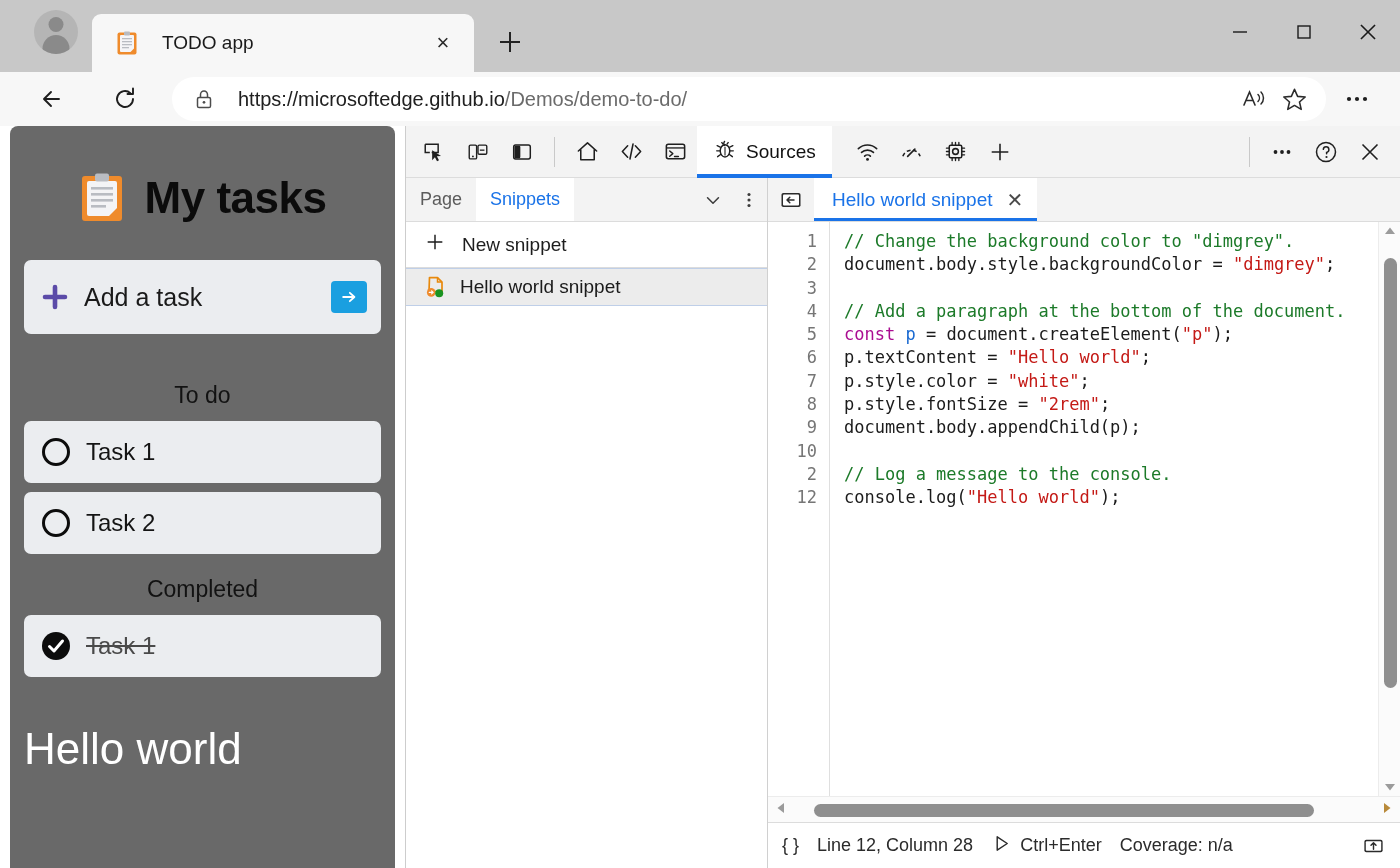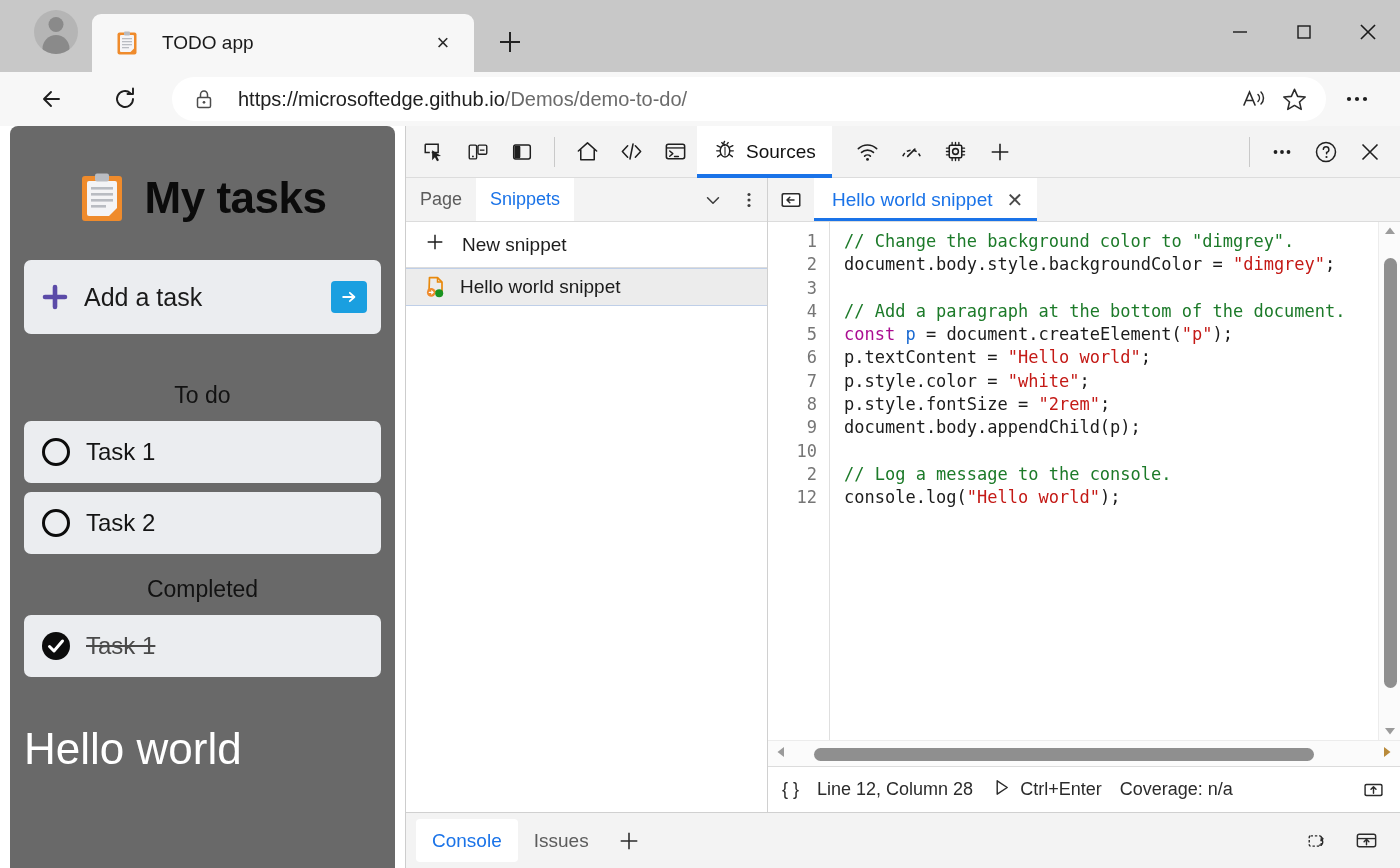--- a/index.html
+++ b/index.html
@@ -694,40 +694,16 @@
               <svg viewBox="0 0 26 26" width="25" height="25">
                 <rect x="3.5" y="7" width="19" height="13" rx="2" fill="#2b2b2b"></rect>
                 <rect x="5" y="8.5" width="16" height="10" rx="1" fill="#ffffff"></rect>
                 <path d="M13 17 V10.5 M10.4 12.8 L13 10.2 L15.6 12.8" stroke="#2b2b2b" stroke-width="1.5" fill="none" stroke-linecap="round" stroke-linejoin="round"></path>
               </svg>
             </span>
           </div>
         </div>
       </div>
 
-      <div class="drawer">
-        <div class="dw-tab active" style="margin-left:10px">Console</div>
-        <div class="dw-tab">Issues</div>
-        <div class="dw-plus">
-          <svg viewBox="0 0 26 26" width="24" height="24">
-              <path d="M13 4 V22 M4 13 H22" stroke="#2b2b2b" stroke-width="1.7"></path>
-            </svg>
-        </div>
-        <div class="dw-spacer"></div>
-        <div class="dw-icon">
-          <svg viewBox="0 0 26 26" width="24" height="24">
-            <rect x="3.5" y="7.5" width="13" height="11" rx="1.5" fill="none" stroke="#2b2b2b" stroke-width="1.5" stroke-dasharray="2.6 2"></rect>
-            <path d="M16.5 10.5 a4.5 4.5 0 0 1 0 7 h-2" fill="none" stroke="#2b2b2b" stroke-width="1.5" stroke-linecap="round"></path>
-            <path d="M16.4 8.6 L18.4 10.6 L16.4 12.6" fill="none" stroke="#2b2b2b" stroke-width="1.5" stroke-linecap="round" stroke-linejoin="round"></path>
-          </svg>
-        </div>
-        <div class="dw-icon" style="margin-right:10px">
-          <svg viewBox="0 0 26 26" width="25" height="25">
-            <rect x="3.5" y="6.5" width="19" height="13" rx="2" fill="none" stroke="#2b2b2b" stroke-width="1.5"></rect>
-            <path d="M3.5 11 H22.5" stroke="#2b2b2b" stroke-width="1.4"></path>
-            <path d="M13 17.5 V12 M10.5 14.3 L13 11.8 L15.5 14.3" stroke="#2b2b2b" stroke-width="1.5" fill="none" stroke-linecap="round" stroke-linejoin="round"></path>
-          </svg>
-        </div>
-      </div>
 
     </div>
   </div>
 </div>
 
 </body></html>

